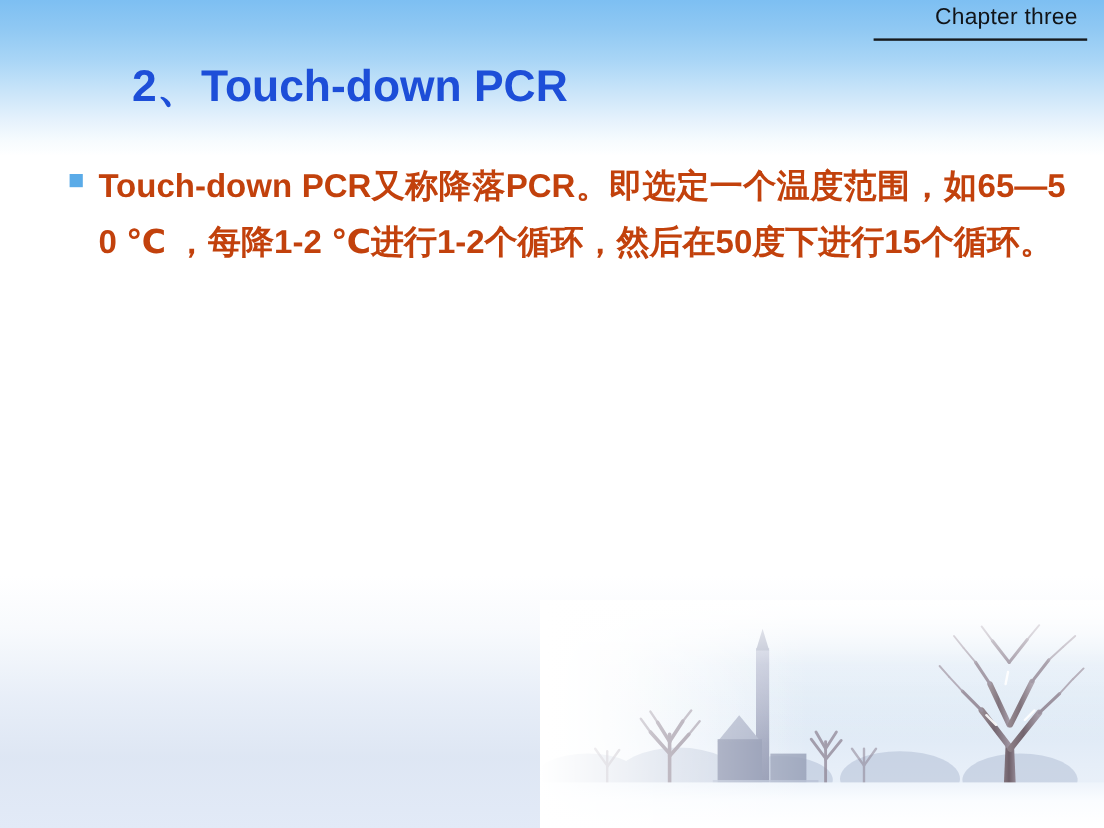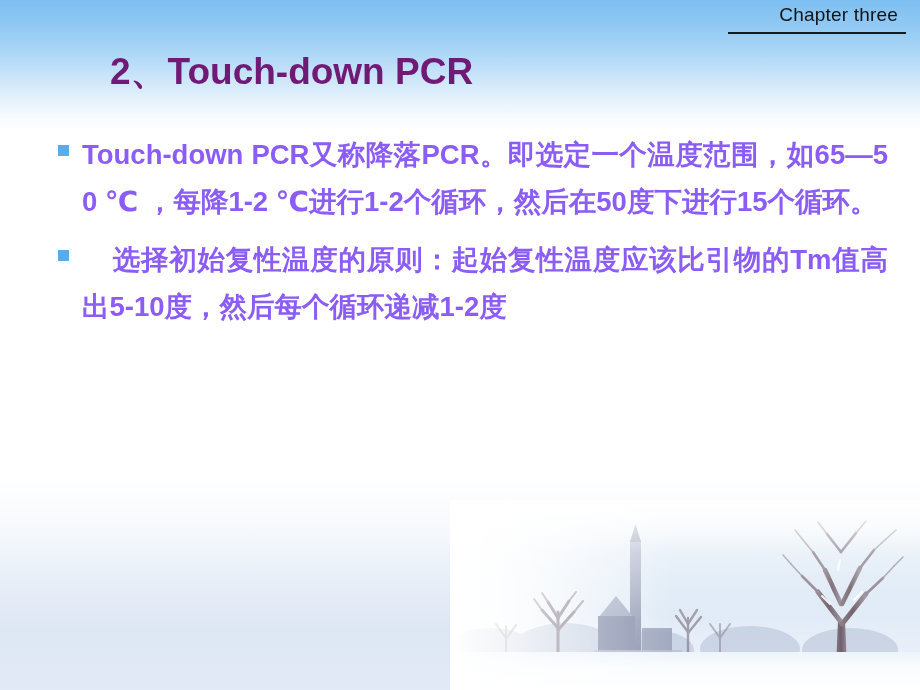--- a/index.html
+++ b/index.html
@@ -89,21 +89,21 @@
     background: #16191d;
   }
 
   
   .slide-title {
     position: absolute;
     left: 110px;
     top: 48px;
     font-size: 37px;
     font-weight: bold;
-    color: #701a75;
+    color: #1d4ed8;
     letter-spacing: 0px;
     white-space: nowrap;
     line-height: 48px;
   }
 
   
   .body {
     position: absolute;
     left: 50px;
     top: 131px;
@@ -118,21 +118,21 @@
     position: absolute;
     left: 8px;
     top: 14px;
     width: 11px;
     height: 11px;
     background: #5aabe8;
   }
   .bullet-text {
     font-size: 27.5px;
     line-height: 47px;
-    color: #8b5cf6;
+    color: #c2410c;
     font-weight: bold;
     text-align: justify;
     text-justify: inter-ideograph;
     letter-spacing: 0px;
     word-break: break-all;
   }
   .indent-lead::before {
     content: "";
     display: inline-block;
     width: 30px;
@@ -275,19 +275,15 @@
   <div class="slide-title">2、Touch-down PCR</div>
 
   <div class="body">
 
     <div class="bullet-row">
       <span class="bullet-marker"></span>
       <div class="bullet-text">Touch-down PCR又称降落PCR。即选定一个温度范围，如65—50 ℃ ，每降1-2 ℃进行1-2个循环，然后在50度下进行15个循环。</div>
     </div>
 
 
-    <div class="bullet-row">
-      <span class="bullet-marker"></span>
-      <div class="bullet-text indent-lead">选择初始复性温度的原则：起始复性温度应该比引物的Tm值高出5-10度，然后每个循环递减1-2度</div>
-    </div>
 
   </div>
 </div>
 
 </body></html>

